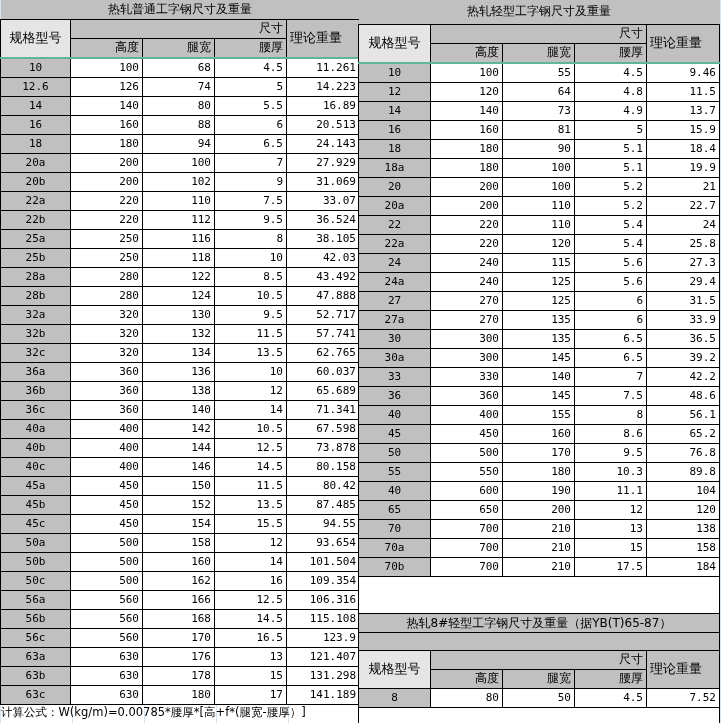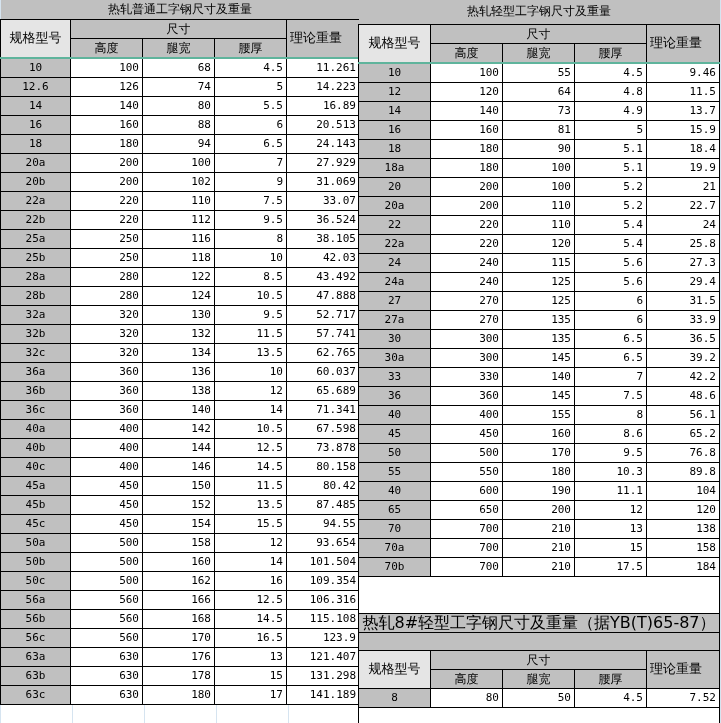--- a/index.html
+++ b/index.html
@@ -6,21 +6,21 @@
   body{width:721px;height:723px;overflow:hidden;position:relative;font-family:"DejaVu Sans Mono","Liberation Mono",monospace;font-size:11px;color:#000;}
   .sheet{position:absolute;left:0;top:0;width:721px;height:723px;background:#fff;}
   
   .bggrid{position:absolute;left:0;top:0;width:721px;height:723px;
     background-image:linear-gradient(to right,#d6e4f0 1px,transparent 1px);
     background-size:72px 100%;}
   table{border-collapse:collapse;position:absolute;table-layout:fixed;}
   td{border:1px solid #000;padding:0 3px;height:18px;line-height:18px;white-space:nowrap;overflow:hidden;box-sizing:border-box;}
   .title{background:#c0c0c0;text-align:center;font-family:"DejaVu Sans","Liberation Sans",sans-serif;font-size:12px;border-left:none;border-right:none;}
   .hdr-model{background:#e5e5e5;text-align:center;font-family:"DejaVu Sans","Liberation Sans",sans-serif;font-size:13px;}
-  .hdr{background:#c0c0c0;text-align:center;font-family:Liberation Sans, sans-serif;font-size:12px;margin-left:29px;}
+  .hdr{background:#c0c0c0;text-align:right;font-family:Liberation Mono, monospace;font-size:12px;margin-left:29px;}
   .hdr-weight{background:#c0c0c0;text-align:left;font-family:"DejaVu Sans","Liberation Sans",sans-serif;font-size:13px;}
   .model{background:#c0c0c0;text-align:center;}
   .num{background:#fff;text-align:right;}
   .sep-top td{border-top:2px solid #5fb49c;}
   .blank{background:#fff;}
   .greyblank{background:#c0c0c0;}
   .formula{position:absolute;top:704px;font-family:"DejaVu Sans","Liberation Sans",sans-serif;font-size:11.5px;line-height:16px;white-space:nowrap;}
 </style>
 </head>
 <body>
@@ -505,21 +505,21 @@
           <td class="num">210</td>
           <td class="num">17.5</td>
           <td class="num">184</td>
         </tr>
       </tbody>
     <tbody>
         <tr>
           <td class="blank" colspan="5" style="height:37px"></td>
         </tr>
     <tr>
-          <td class="greyblank" colspan="5" style="text-align:center;font-family:'DejaVu Sans','Liberation Sans',sans-serif;font-size:16px;">热轧8#轻型工字钢尺寸及重量（据YB(T)65-87）</td>
+          <td class="greyblank" colspan="5" style="text-align:center;font-family:'DejaVu Sans','Liberation Sans',sans-serif;font-size:12px;">热轧8#轻型工字钢尺寸及重量（据YB(T)65-87）</td>
         </tr>
     <tr>
           <td class="greyblank" colspan="5"></td>
         </tr>
     <tr>
       <td class="hdr-model" rowspan="2" style="height:38px">规格型号</td>
       <td class="hdr" colspan="3">尺寸</td>
       <td class="hdr-weight" rowspan="2">理论重量</td>
     </tr>
     <tr>
@@ -537,13 +537,14 @@
           <td class="num">7.52</td>
         </tr>
       </tbody>
     <tbody>
         <tr>
           <td class="blank" colspan="5"></td>
         </tr>
   </tbody>
     </table>
 
+  <div class="formula" style="left:1px;">计算公式：W(kg/m)=0.00785*腰厚*[高+f*(腿宽-腰厚）]</div>
 </div>
 
 </body></html>

